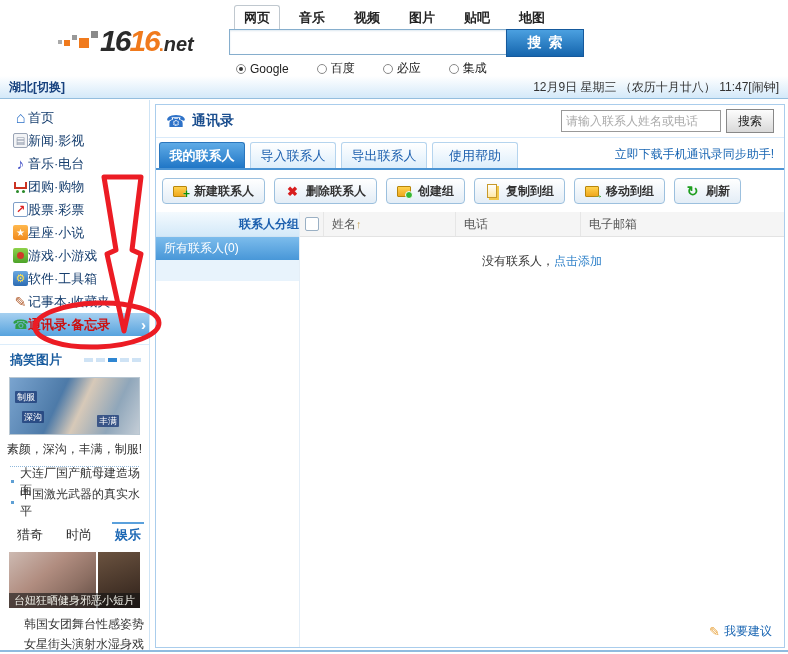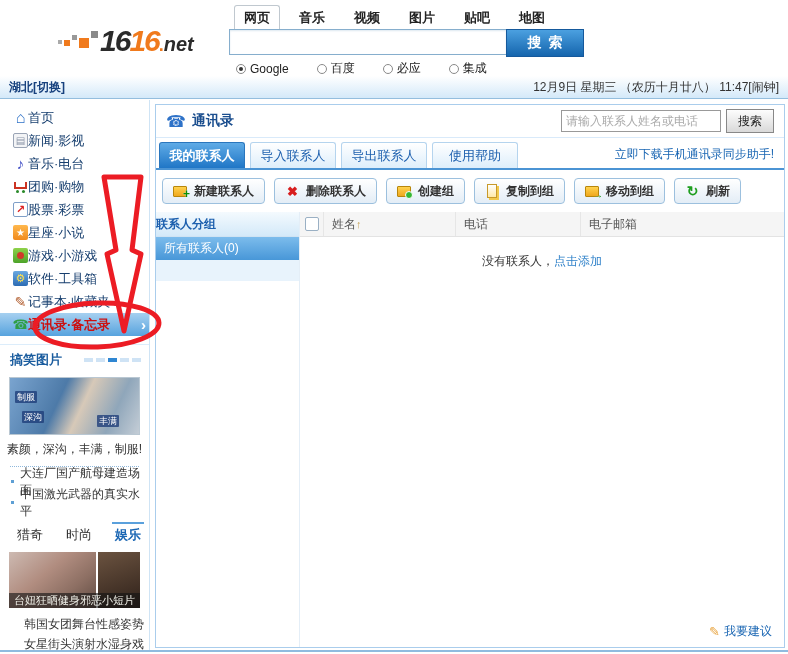--- a/index.html
+++ b/index.html
@@ -128,21 +128,21 @@
       background:#35b835;border-radius:50%;border:1px solid #fff}
   [data-icon="folder-move-icon"]::after{content:"→";position:absolute;right:-3px;bottom:-2px;color:#0a8f0a;
       font-weight:bold;font-size:10px;text-shadow:0 0 1px #fff}
   [data-icon="delete-x-icon"]::before{content:"✖";color:#d81e1e;font-size:13px}
   [data-icon="copy-doc-icon"]::before{content:"";position:absolute;left:2px;top:0;width:8px;height:12px;
       background:linear-gradient(#fff,#ffe9a8);border:1px solid #c89a2a;box-shadow:2px 2px 0 #f2c94c}
   [data-icon="refresh-icon"]::before{content:"↻";color:#1f9e1f;font-weight:bold;font-size:14px}
 
   .body-row{flex:1;display:flex;min-height:0}
   .groups{width:143px;flex:0 0 143px;border-right:1px solid #e4eef7}
-  .groups-head{height:24px;line-height:24px;text-align:left;color:#1c5fae;font-weight:bold;font-size:12px;
+  .groups-head{height:24px;line-height:24px;text-align:right;color:#1c5fae;font-weight:bold;font-size:12px;
                background:linear-gradient(#f4fafe,#d3e9f9);border-bottom:1px solid #cfe3f3}
   .group-item{height:23px;line-height:23px;padding-left:8px;color:#1c5fae;cursor:pointer}
   .group-item.active{background:linear-gradient(#7cbcec,#4897d8);color:#fff}
   .group-shade{height:21px;background:#e8f3fc}
   .table{flex:1;min-width:0;position:relative}
   .thead{display:flex;height:24px;align-items:center;background:#f5f5f5;border-bottom:1px solid #e3e3e3;color:#555}
   .th{height:24px;line-height:24px;padding-left:8px;border-right:1px solid #e6e6e6;box-sizing:border-box}
   .th-check{width:24px;flex:0 0 24px;display:flex;align-items:center;justify-content:center;padding:0}
   .th-name{width:132px;flex:0 0 132px}
   .th-phone{width:125px;flex:0 0 125px}

